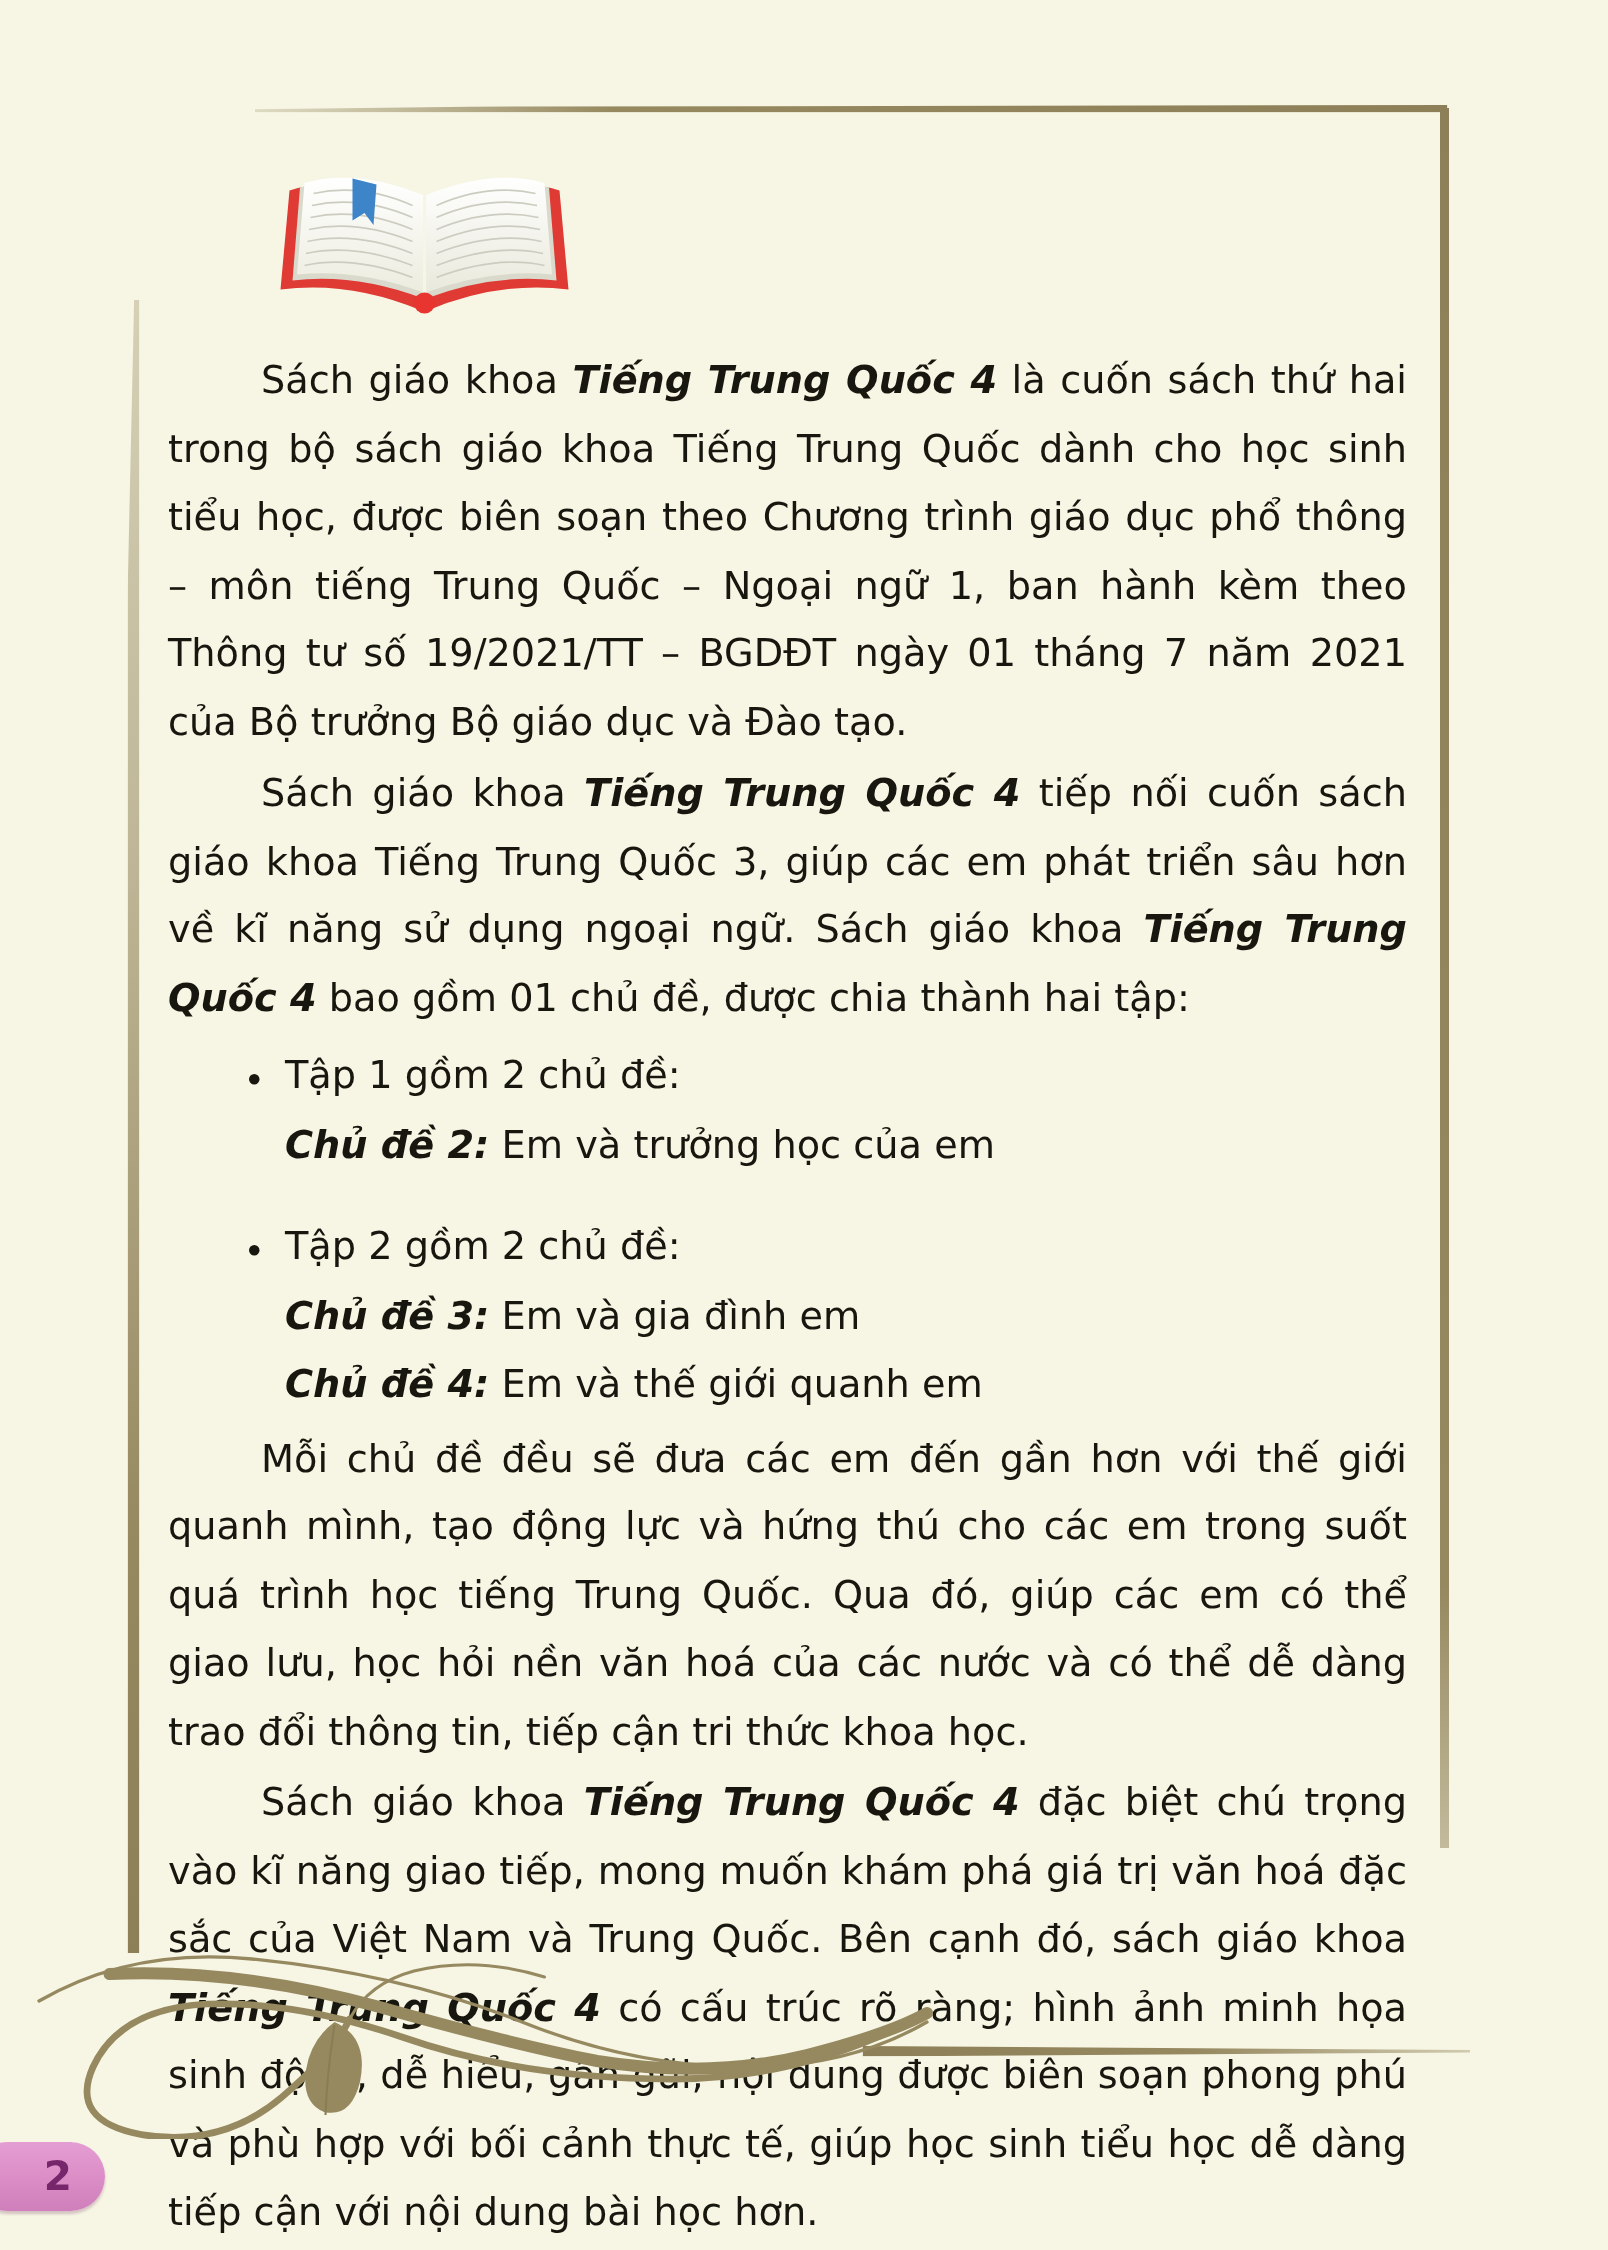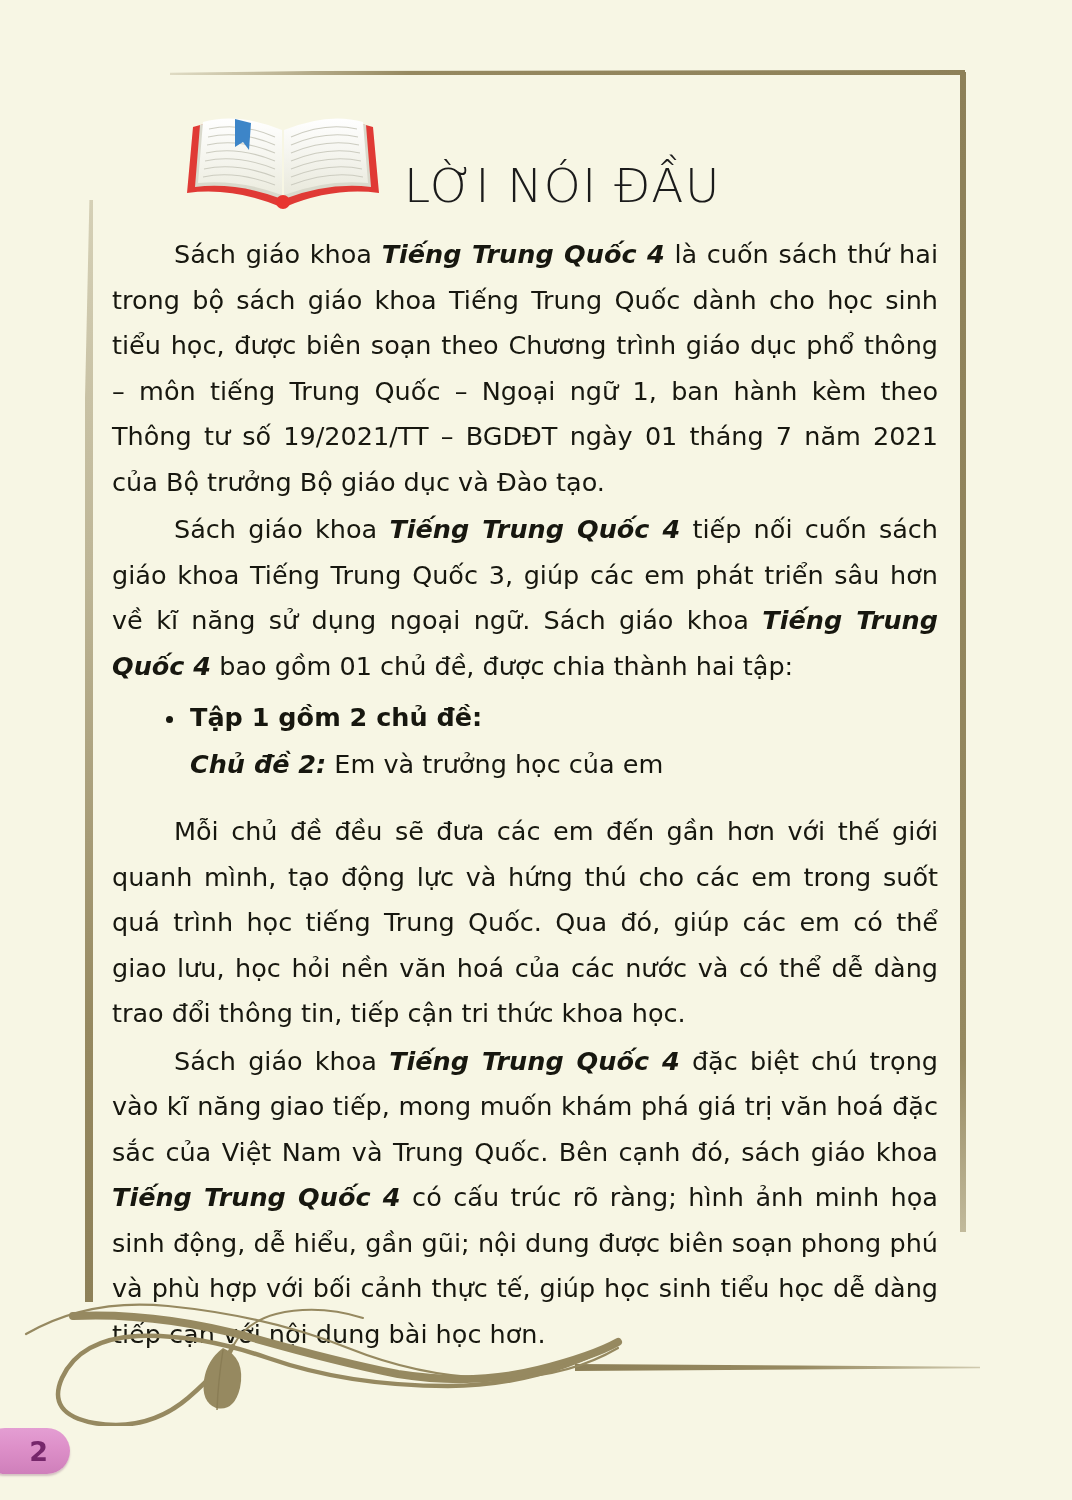--- a/index.html
+++ b/index.html
@@ -109,21 +109,20 @@
   ul.topics {
     list-style: none;
     margin: 6px 0 0 0;
     padding: 0;
   }
   ul.topics > li.group { margin-bottom: 4px; }
   .bullet-line {
     position: relative;
     padding-left: 78px;
     margin-bottom: 1px;
-    font-weight: bold;
   }
   .bullet-line::before {
     content: "";
     position: absolute;
     left: 54px;
     top: 21px;
     width: 7px;
     height: 7px;
     border-radius: 50%;
     background: #17170f;
@@ -221,34 +220,38 @@
         <path d="M108 82 Q147 67 179 74"></path>
         <path d="M108 90 Q148 75 180 82"></path>
       </g>
 
       <path d="M52 24 L68 28 L66 55 L60 47 L52 52 Z" fill="#3d85c8"></path>
 
       <circle cx="100" cy="107" r="7" fill="#e8352f"></circle>
     </svg>
   </div>
 
-  <div class="heading">LỜI NÓI ĐẦU</div>
 
   <div class="content">
 
     <p class="para"><span>Sách giáo khoa </span><span class="booktitle">Tiếng Trung Quốc 4</span><span> là cuốn sách thứ hai trong bộ sách giáo khoa Tiếng Trung Quốc dành cho học sinh tiểu học, được biên soạn theo Chương trình giáo dục phổ thông – môn tiếng Trung Quốc – Ngoại ngữ 1, ban hành kèm theo Thông tư số 19/2021/TT – BGDĐT ngày 01 tháng 7 năm 2021 của Bộ trưởng Bộ giáo dục và Đào tạo.</span></p>
 
     <p class="para"><span>Sách giáo khoa </span><span class="booktitle">Tiếng Trung Quốc 4</span><span> tiếp nối cuốn sách giáo khoa Tiếng Trung Quốc 3, giúp các em phát triển sâu hơn về kĩ năng sử dụng ngoại ngữ. Sách giáo khoa </span><span class="booktitle">Tiếng Trung Quốc 4</span><span> bao gồm 01 chủ đề, được chia thành hai tập:</span></p>
 
     <ul class="topics">
       <li class="group">
         <div class="bullet-line">Tập 1 gồm 2 chủ đề:</div>
         <div class="sub-line"><span class="sub-label">Chủ đề 2:</span><span> Em và trưởng học của em</span></div>
       </li>
       <li class="gap"></li>
+      <li class="group">
+        <div class="bullet-line">Tập 2 gồm 2 chủ đề:</div>
+        <div class="sub-line"><span class="sub-label">Chủ đề 3:</span><span> Em và gia đình em</span></div>
+        <div class="sub-line"><span class="sub-label">Chủ đề 4:</span><span> Em và thế giới quanh em</span></div>
+      </li>
     </ul>
 
     <p class="para">Mỗi chủ đề đều sẽ đưa các em đến gần hơn với thế giới quanh mình, tạo động lực và hứng thú cho các em trong suốt quá trình học tiếng Trung Quốc. Qua đó, giúp các em có thể giao lưu, học hỏi nền văn hoá của các nước và có thể dễ dàng trao đổi thông tin, tiếp cận tri thức khoa học.</p>
 
     <p class="para"><span>Sách giáo khoa </span><span class="booktitle">Tiếng Trung Quốc 4</span><span> đặc biệt chú trọng vào kĩ năng giao tiếp, mong muốn khám phá giá trị văn hoá đặc sắc của Việt Nam và Trung Quốc. Bên cạnh đó, sách giáo khoa </span><span class="booktitle">Tiếng Trung Quốc 4</span><span> có cấu trúc rõ ràng; hình ảnh minh họa sinh động, dễ hiểu, gần gũi; nội dung được biên soạn phong phú và phù hợp với bối cảnh thực tế, giúp học sinh tiểu học dễ dàng tiếp cận với nội dung bài học hơn.</span></p>
 
   </div>
 
   <div class="swirl">
     <svg viewBox="0 0 720 140" width="720" height="140">

